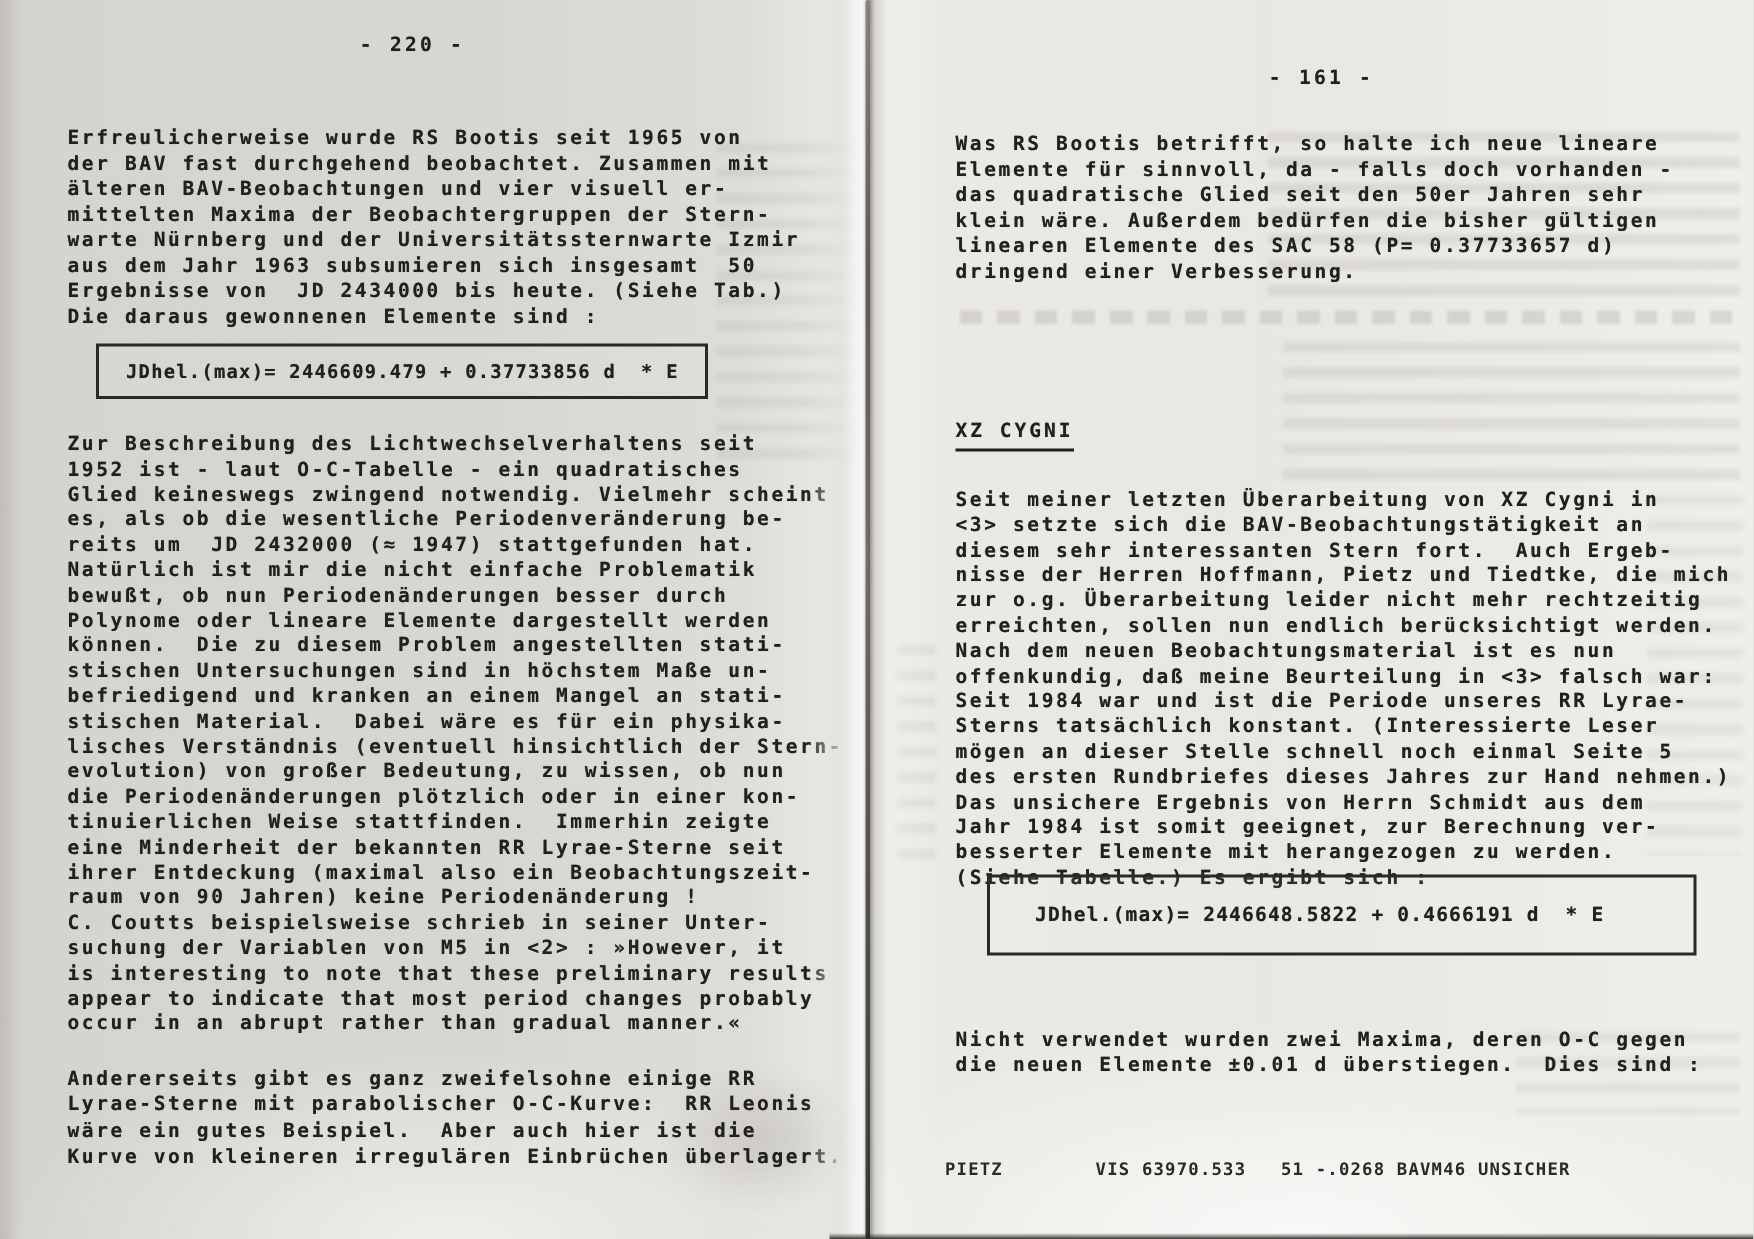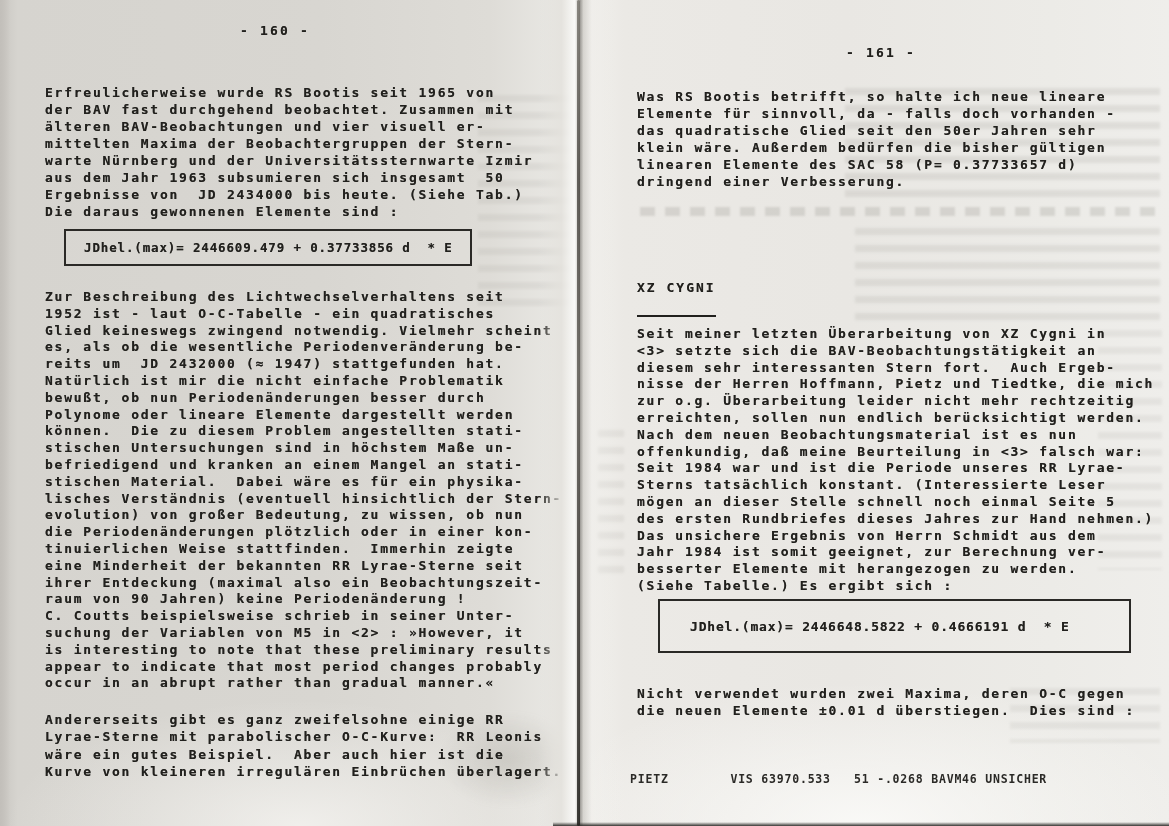--- a/index.html
+++ b/index.html
@@ -61,21 +61,21 @@
     display:flex;align-items:center;
     background:rgba(255,255,255,.06);
     text-align:center;
   }
   .formula-text{
     white-space:pre;font-weight:bold;color:#21201d;
     text-shadow:0 0 .5px rgba(30,29,26,.55);
   }
   .section-heading{
     position:absolute;font-weight:bold;font-size:13px;letter-spacing:2px;
-    color:#21201d;border-bottom:2px solid #21201d;padding-bottom:20px;
+    color:#21201d;border-bottom:2px solid #21201d;padding-bottom:4px;
     text-shadow:0 0 .5px rgba(30,29,26,.55);
   }
   .datatable{
     position:absolute;white-space:pre;font-weight:bold;
     font-size:11.5px;line-height:18px;letter-spacing:0.8px;color:#2b2a27;
   }
   
   .ghost-rows{
     position:absolute;
     background-image:repeating-linear-gradient(180deg,
@@ -107,21 +107,21 @@
 
   <div class="ghost-rows" style="left:478px;top:95px;width:92px;height:215px;opacity:.32"></div>
   <div class="ghost-smudge" style="left:438px;top:712px;width:140px;height:95px"></div>
   <div class="ghost-rows" style="left:845px;top:88px;width:315px;height:112px;opacity:.45"></div>
   <div class="ghost-dashes" style="left:640px;top:207px;width:525px;height:9px;opacity:.55"></div>
   <div class="ghost-rows" style="left:855px;top:228px;width:305px;height:95px;opacity:.42"></div>
   <div class="ghost-rows" style="left:598px;top:430px;width:26px;height:150px;opacity:.35"></div>
   <div class="ghost-rows" style="left:1098px;top:330px;width:64px;height:240px;opacity:.3"></div>
   <div class="ghost-rows" style="left:1010px;top:688px;width:150px;height:55px;opacity:.32"></div>
 
-  <div class="typetext pageheader" style="left:45px;top:22px;width:460px;text-align:center">- 160 -</div>
+  <div class="typetext pageheader" style="left:45px;top:22px;width:460px;text-align:center">- 220 -</div>
 
   <div class="typetext" style="left:45px;top:84px">Erfreulicherweise wurde RS Bootis seit 1965 von
 der BAV fast durchgehend beobachtet. Zusammen mit
 älteren BAV-Beobachtungen und vier visuell er-
 mittelten Maxima der Beobachtergruppen der Stern-
 warte Nürnberg und der Universitätssternwarte Izmir
 aus dem Jahr 1963 subsumieren sich insgesamt  50
 Ergebnisse von  JD 2434000 bis heute. (Siehe Tab.)
 Die daraus gewonnenen Elemente sind :</div>
 
@@ -180,21 +180,21 @@
 offenkundig, daß meine Beurteilung in &lt;3&gt; falsch war:
 Seit 1984 war und ist die Periode unseres RR Lyrae-
 Sterns tatsächlich konstant. (Interessierte Leser
 mögen an dieser Stelle schnell noch einmal Seite 5
 des ersten Rundbriefes dieses Jahres zur Hand nehmen.)
 Das unsichere Ergebnis von Herrn Schmidt aus dem
 Jahr 1984 ist somit geeignet, zur Berechnung ver-
 besserter Elemente mit herangezogen zu werden.
 (Siehe Tabelle.) Es ergibt sich :</div>
 
-  <div class="formula-box" style="left:658px;top:599px;width:439px;height:50px;padding-left:30px">
+  <div class="formula-box" style="left:658px;top:583px;width:439px;height:50px;padding-left:30px">
     <div>
       <div class="formula-text" style="font-size:13px;letter-spacing:.8px;line-height:19px">JDhel.(max)= 2446648.5822 + 0.4666191 d  * E</div>
     </div>
   </div>
 
   <div class="typetext" style="left:637px;top:685px">Nicht verwendet wurden zwei Maxima, deren O-C gegen
 die neuen Elemente ±0.01 d überstiegen.  Dies sind :</div>
 
   <div class="datatable" style="left:630px;top:734px">
     <div>PIETZ        VIS 63970.533   51 -.0268 BAVM46 UNSICHER</div>

